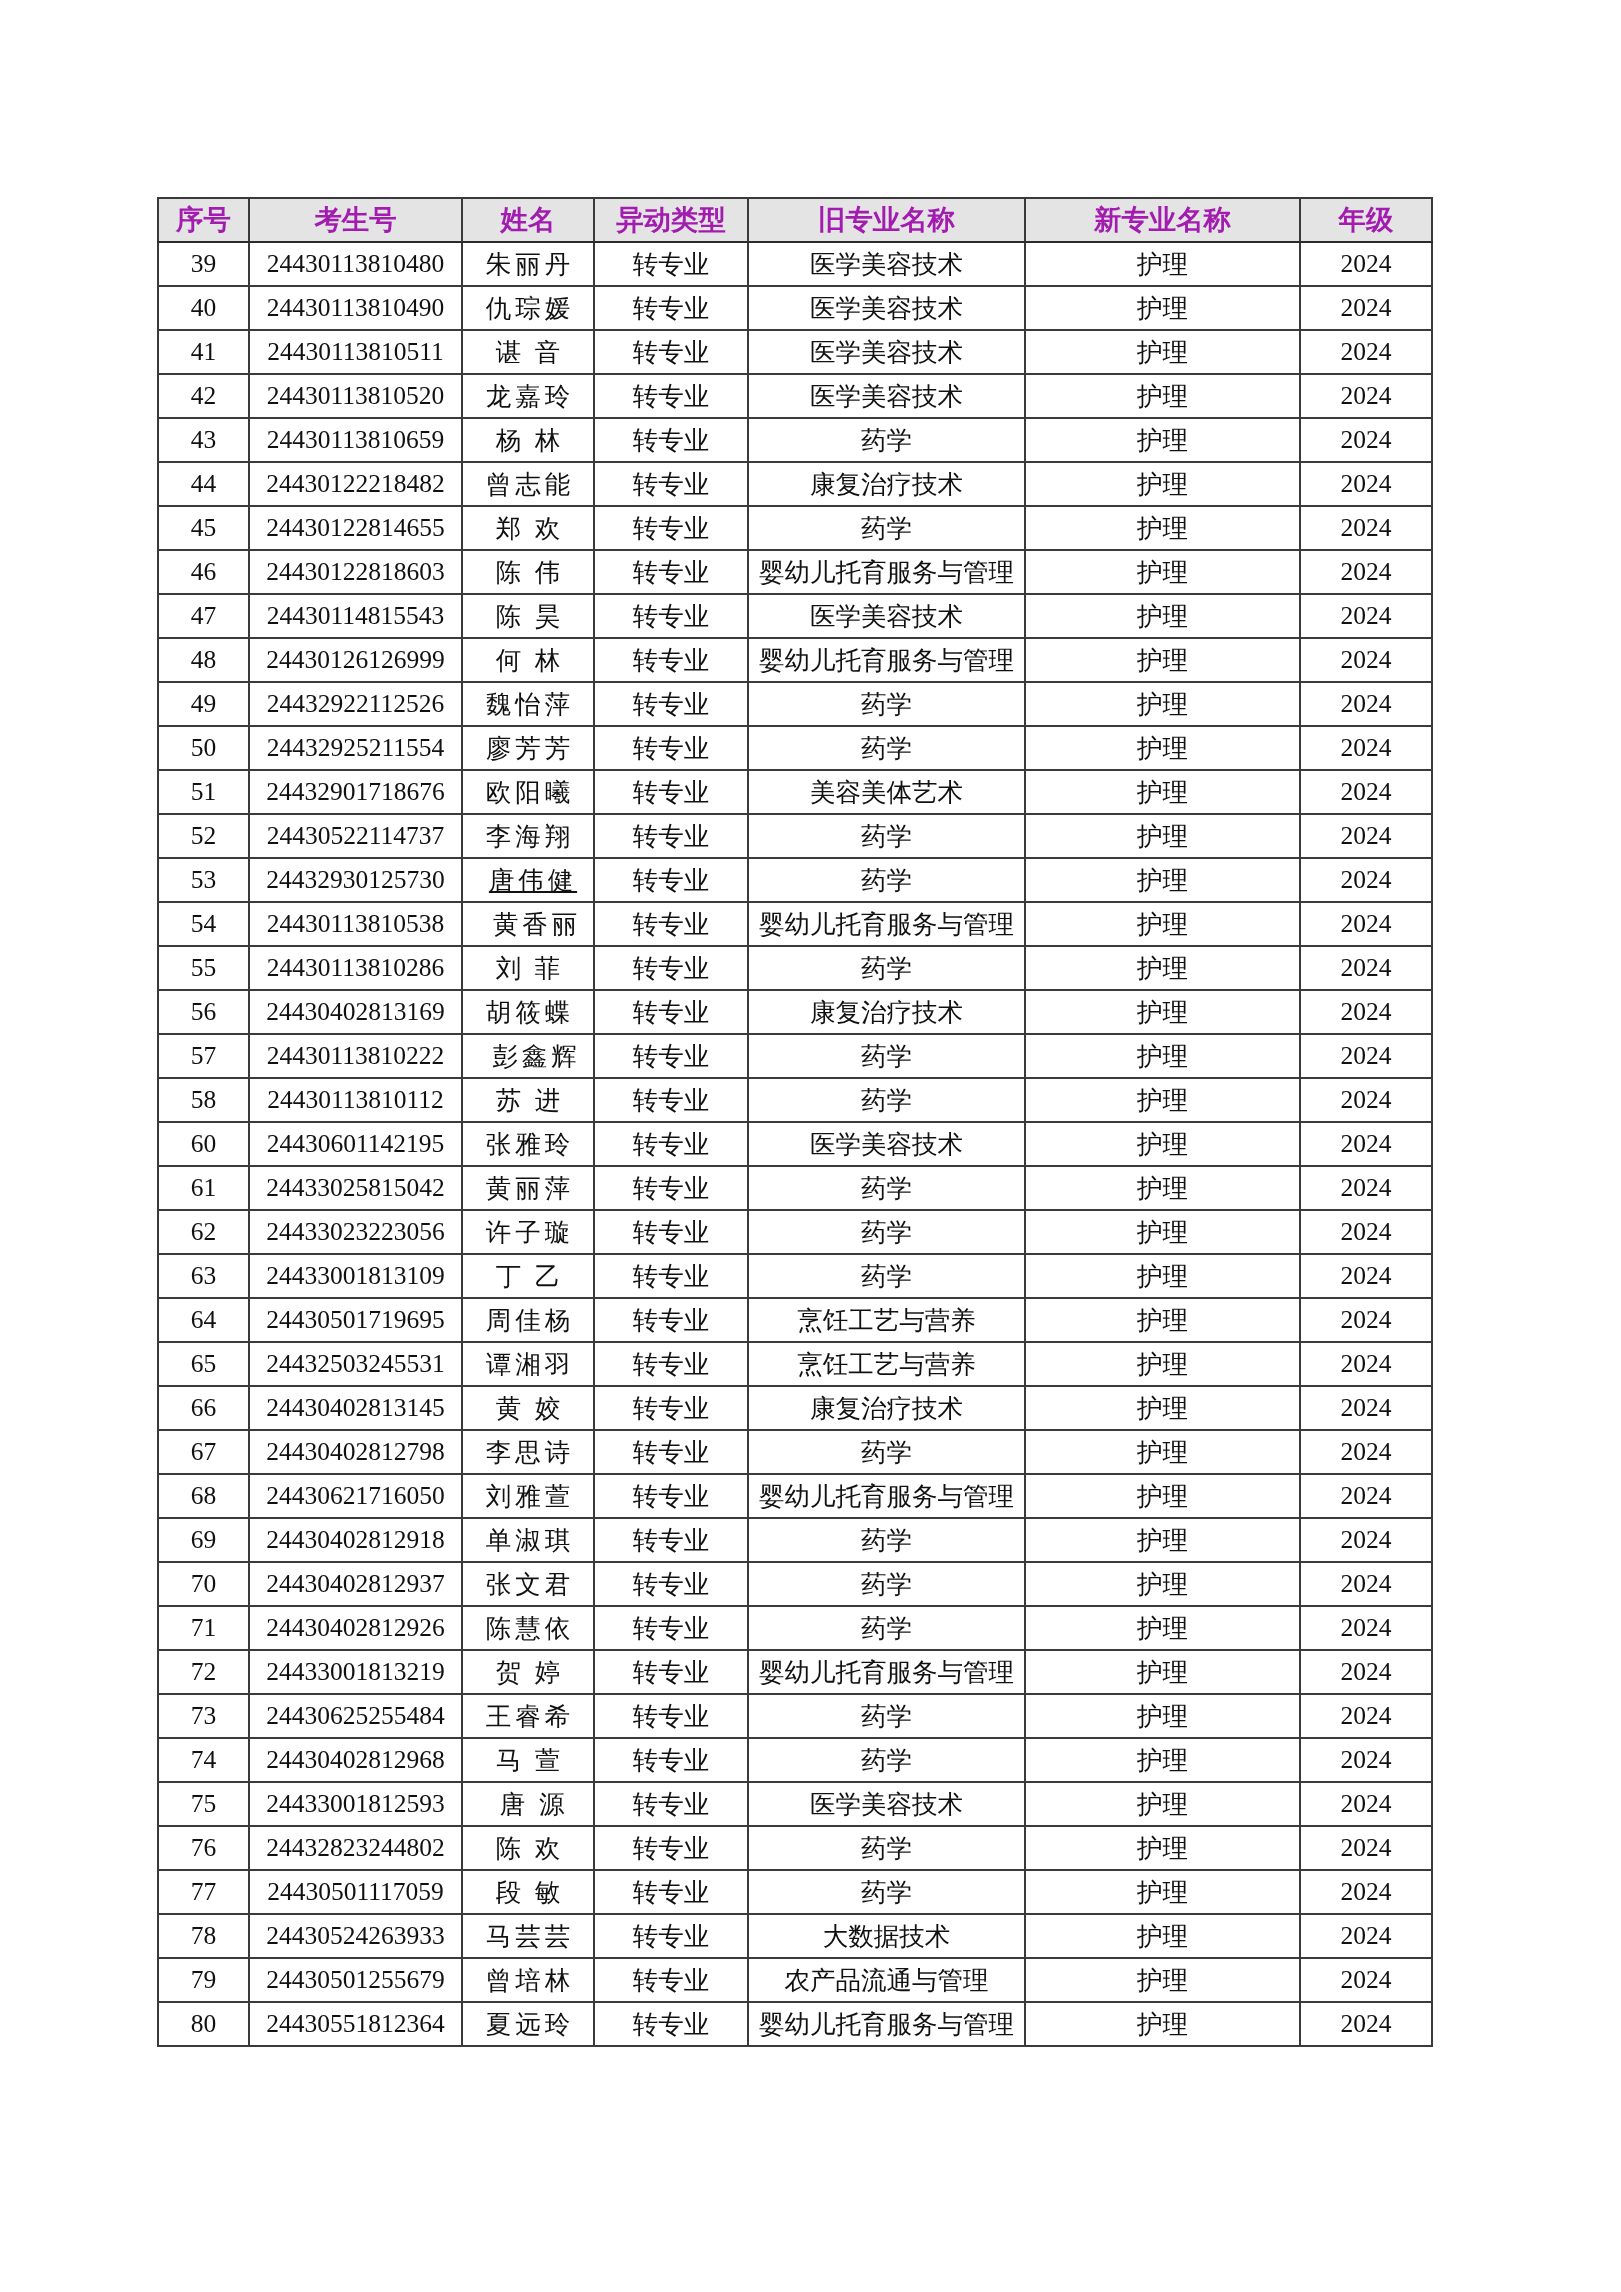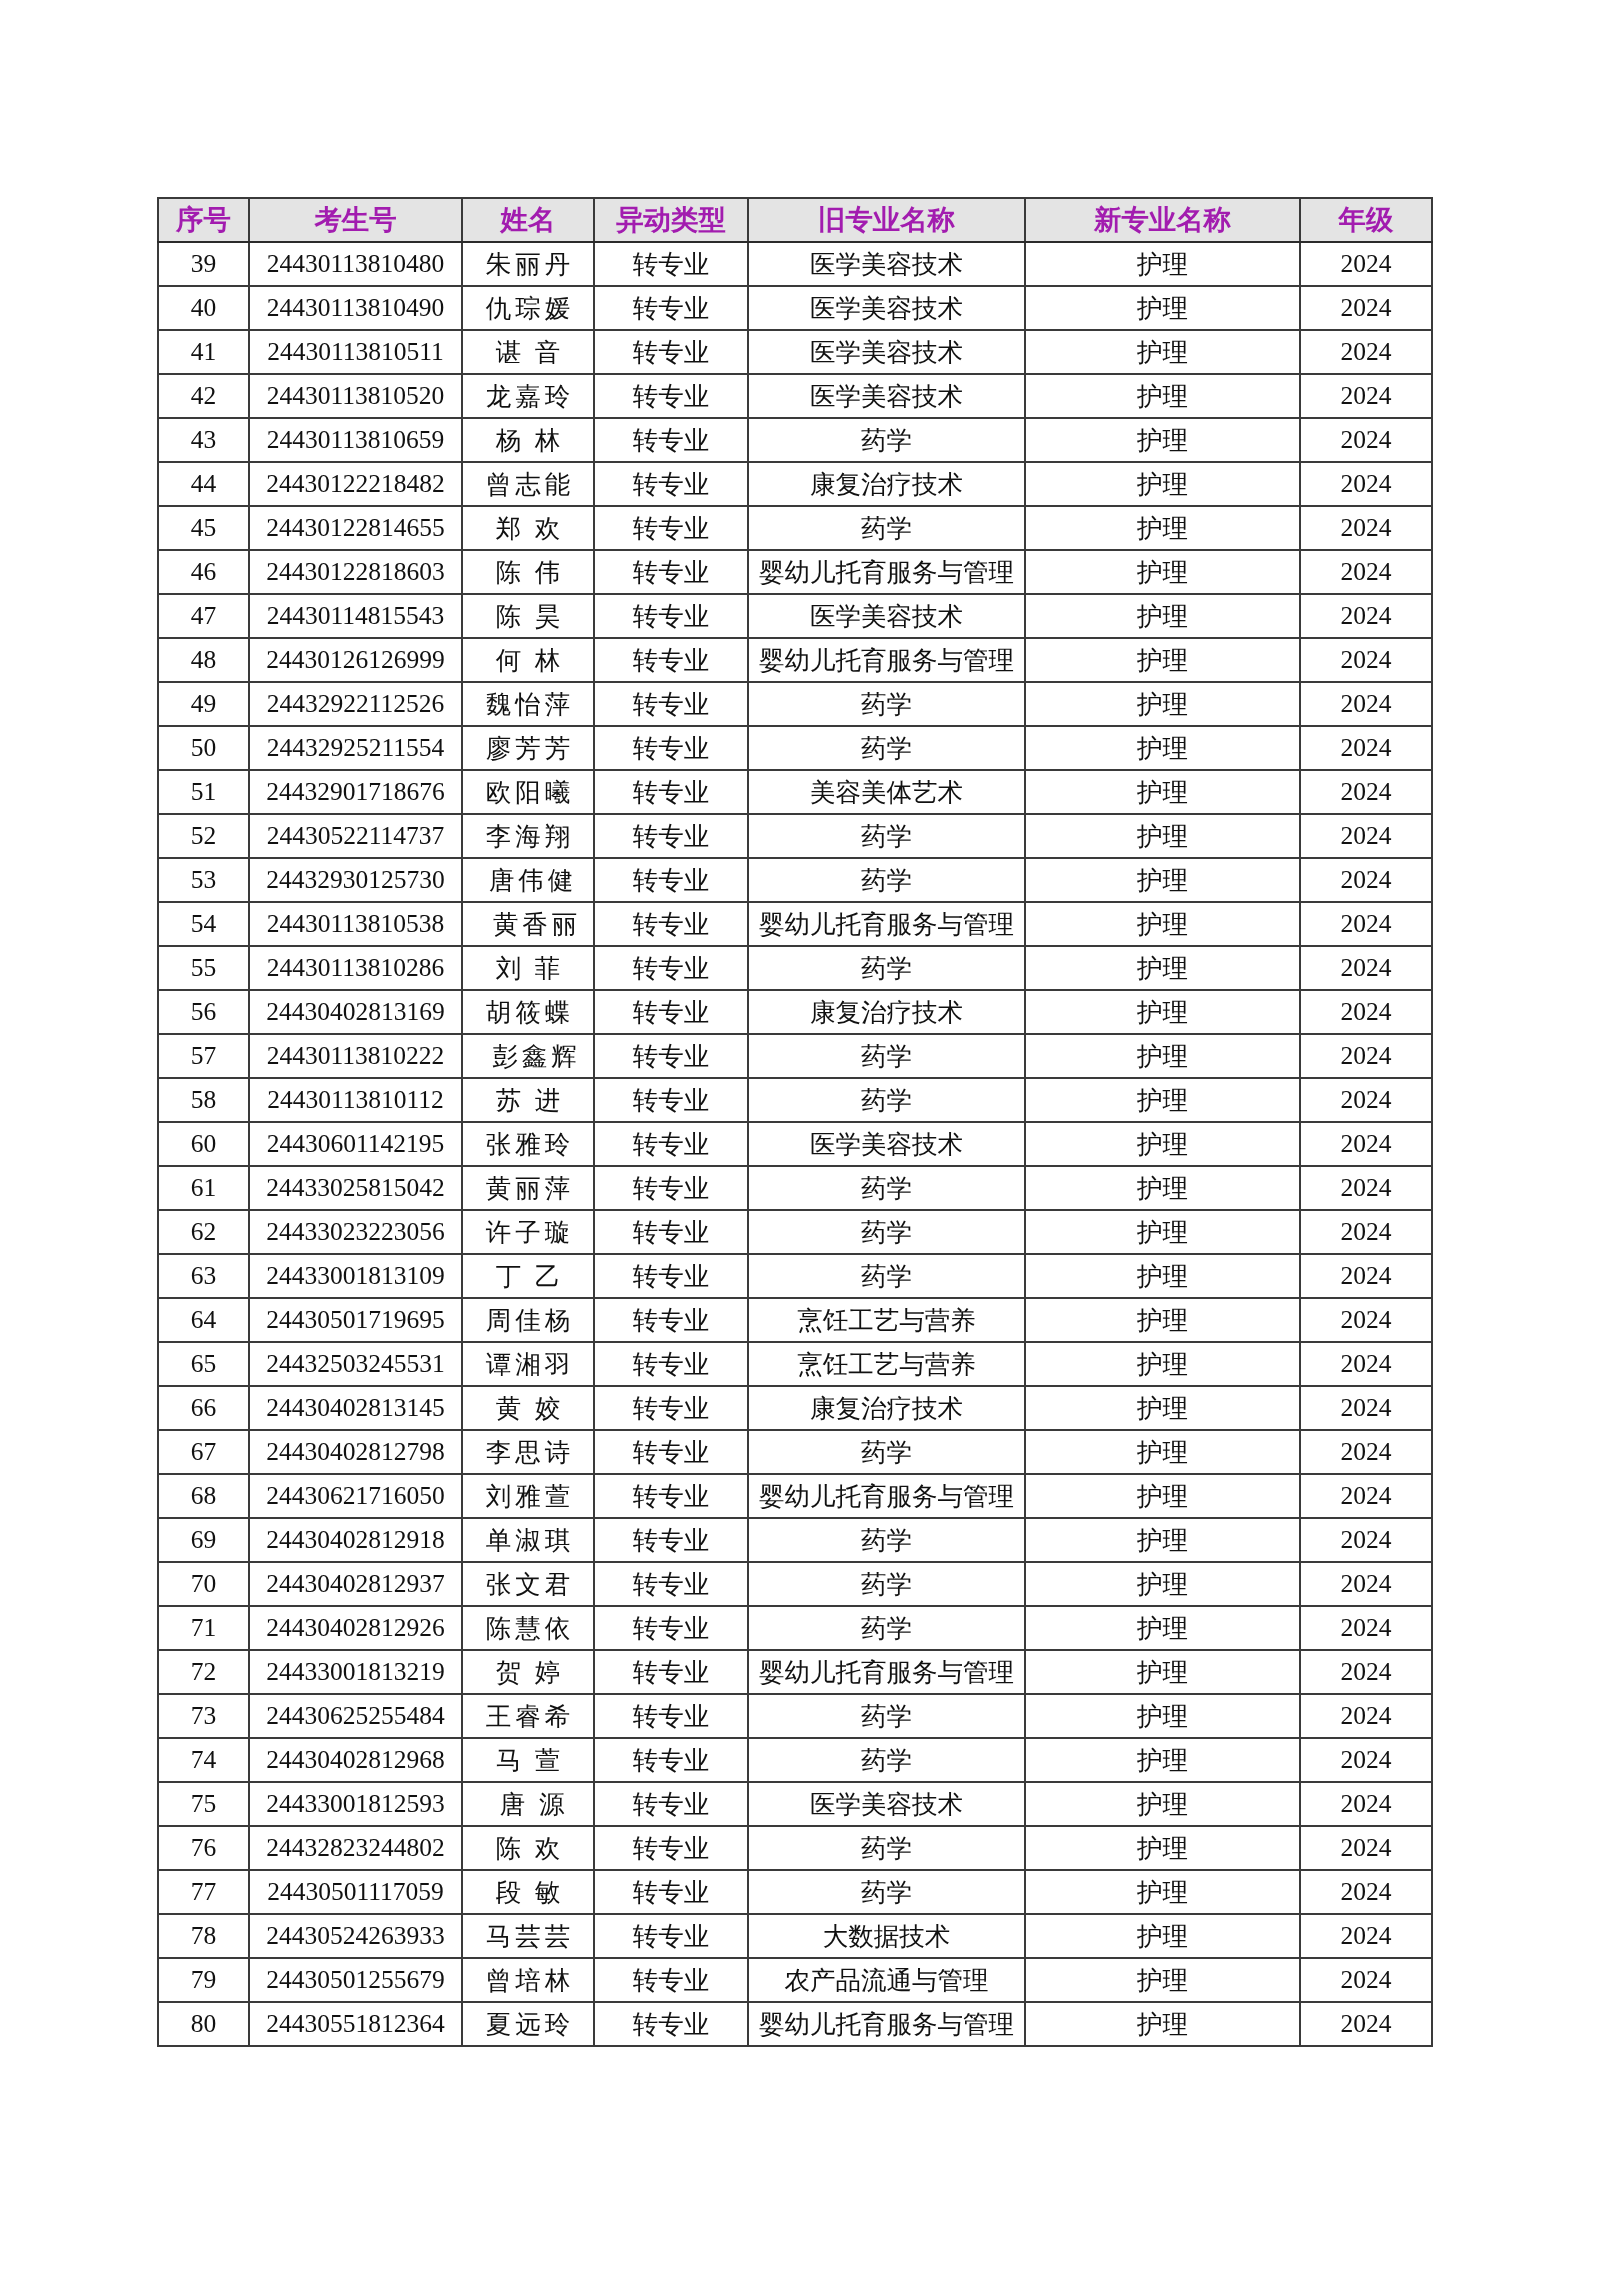--- a/index.html
+++ b/index.html
@@ -209,21 +209,21 @@
           <td>24430522114737</td>
           <td style="letter-spacing: 3.9px; padding-left: 3.9px;">李海翔</td>
           <td>转专业</td>
           <td>药学</td>
           <td>护理</td>
           <td>2024</td>
         </tr>
         <tr>
           <td>53</td>
           <td>24432930125730</td>
-          <td style="letter-spacing: 3.9px; padding-left: 10px;">唐伟健</td>
+          <td style="letter-spacing: 3.9px; padding-left: 10px; text-decoration: underline;">唐伟健</td>
           <td>转专业</td>
           <td>药学</td>
           <td>护理</td>
           <td>2024</td>
         </tr>
         <tr>
           <td>54</td>
           <td>24430113810538</td>
           <td style="letter-spacing: 3.9px; padding-left: 18px;">黄香丽</td>
           <td>转专业</td>

